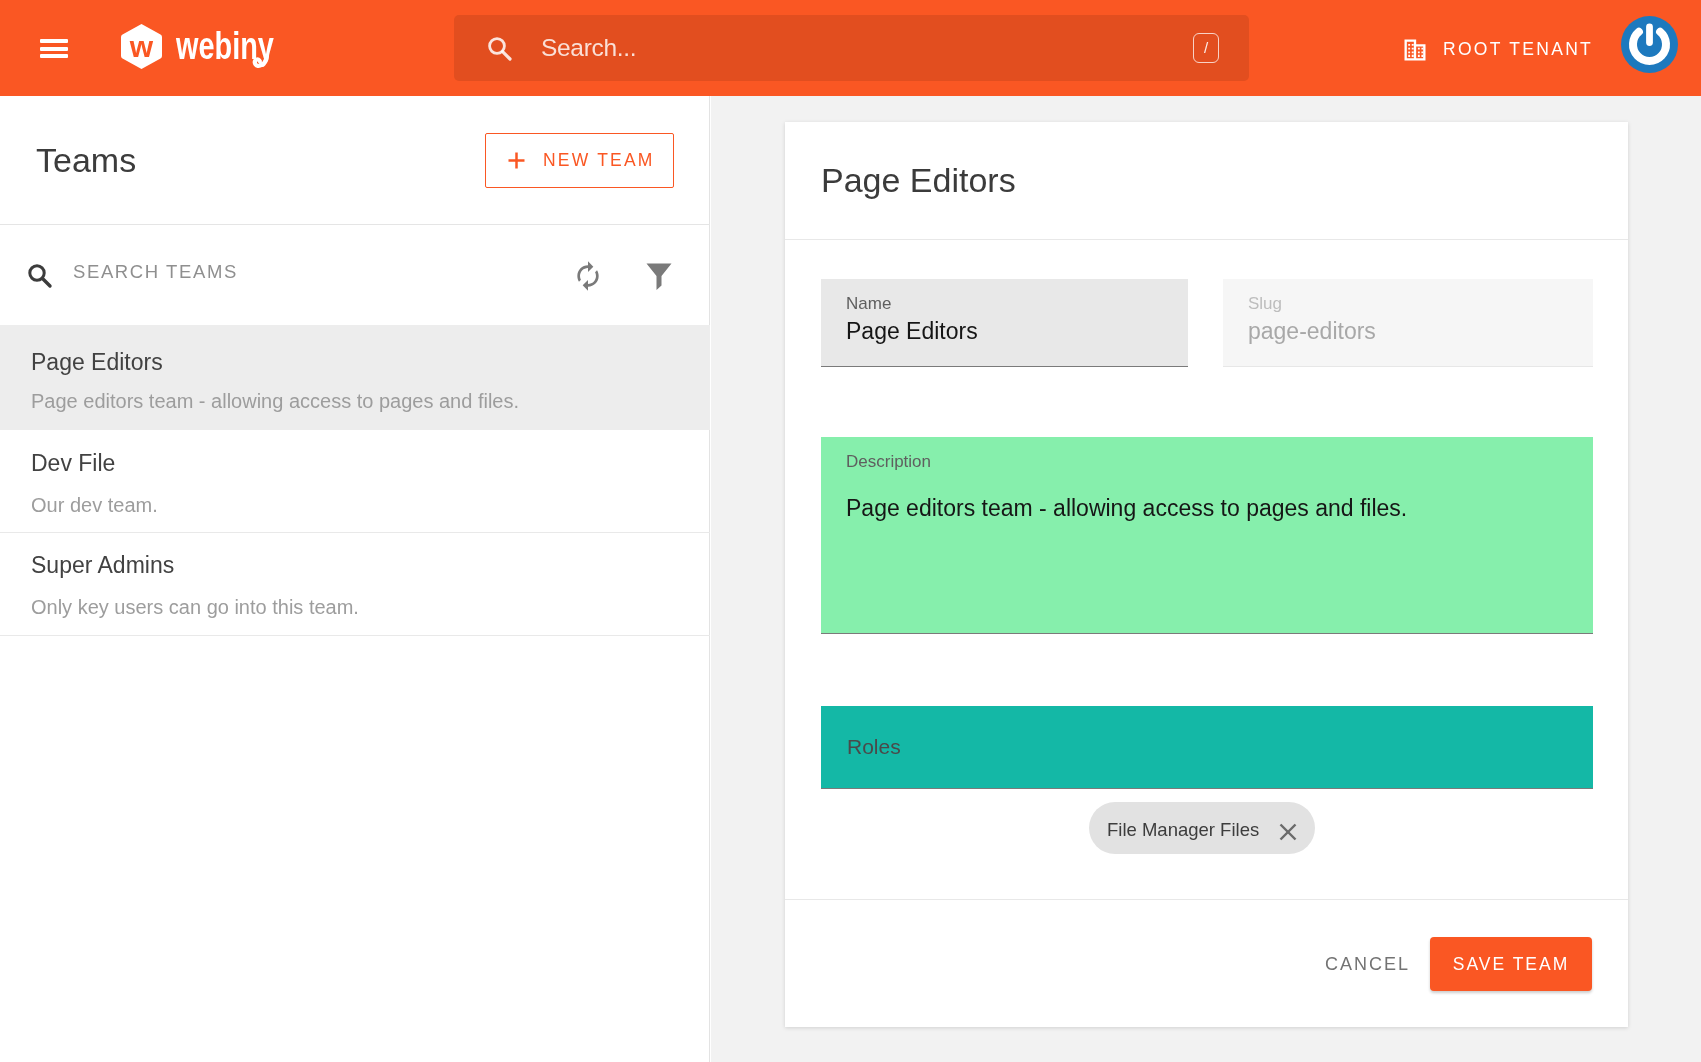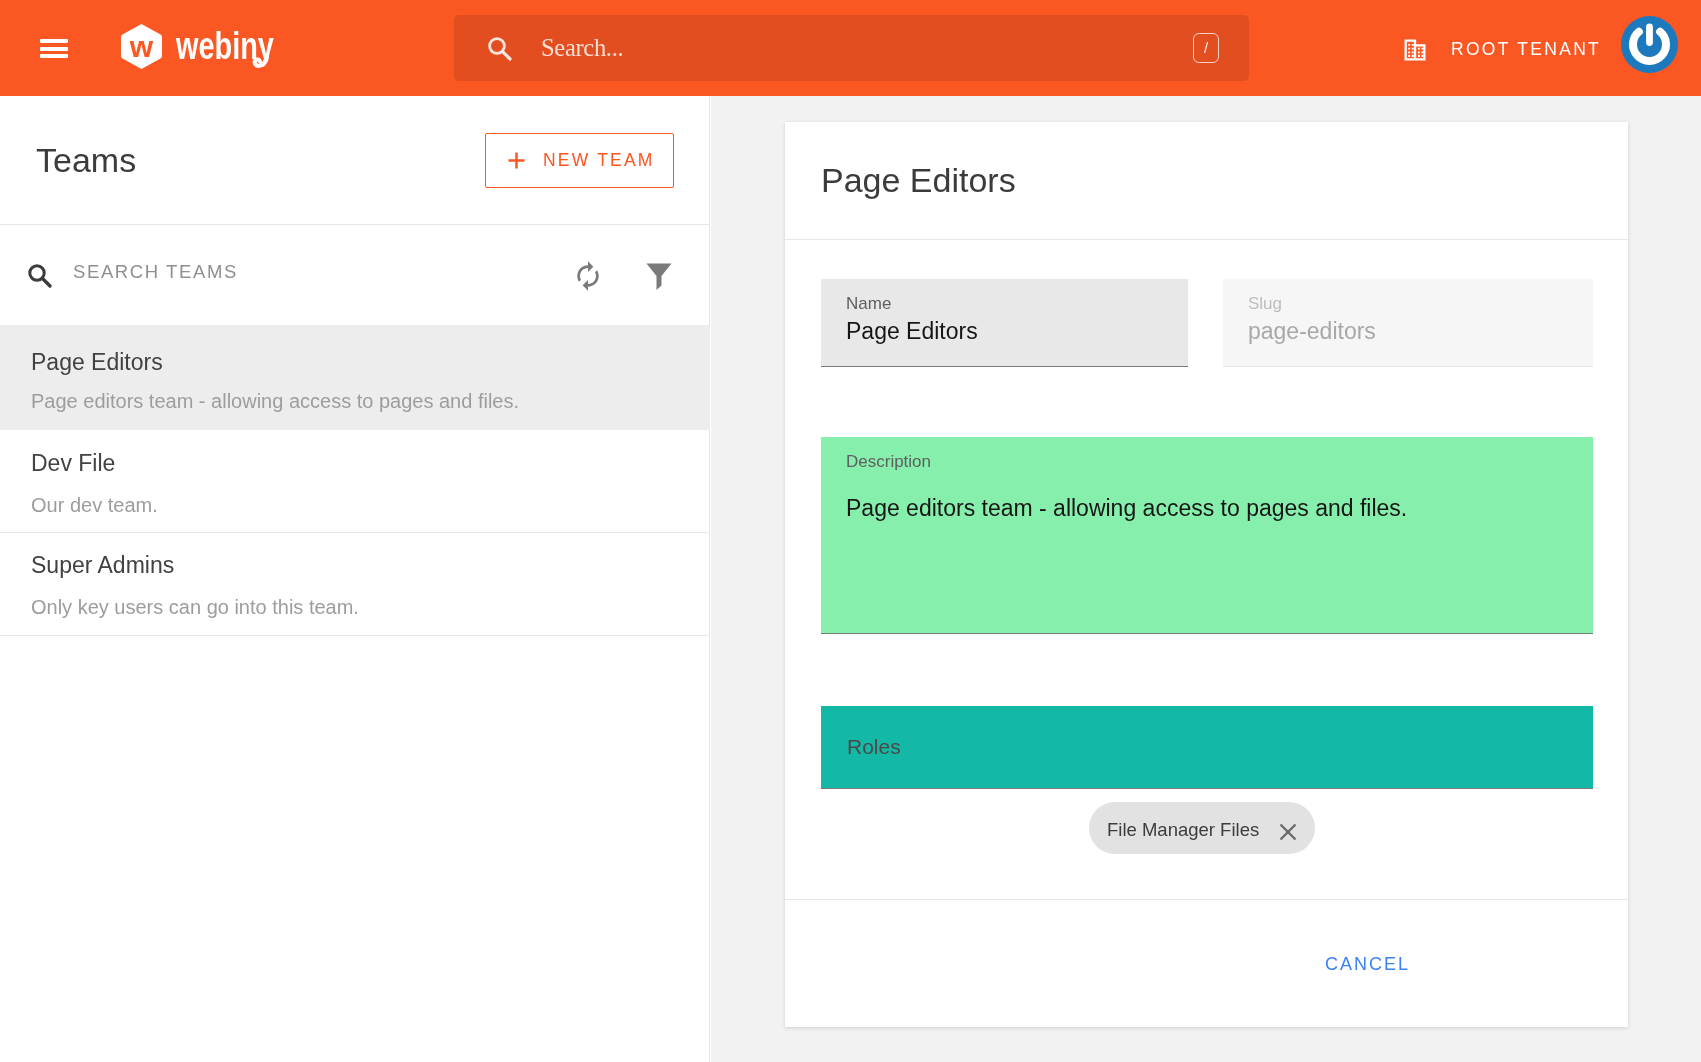--- a/index.html
+++ b/index.html
@@ -6,23 +6,23 @@
 html,body { width:1701px; height:1062px; font-family:"Liberation Sans", sans-serif; background:#fff; overflow:hidden; position:relative; }
 .abs { position:absolute; }
 
 
 .header { position:absolute; left:0; top:0; width:1701px; height:96px; background:#fa5723; }
 .burger { position:absolute; left:40px; top:39px; width:28px; }
 .burger div { height:4px; background:#fff; border-radius:1px; margin-bottom:3.5px; }
 .logo-hex { position:absolute; left:121px; top:24px; }
 .wordmark { position:absolute; left:176px; top:25px; color:#fff; font-size:38px; font-weight:bold; letter-spacing:0; transform:scaleX(0.76); transform-origin:left top; }
 .searchbar { position:absolute; left:454px; top:15px; width:795px; height:66px; background:#e24e1f; border-radius:5px; }
-.searchbar .ph { position:absolute; left:87px; top:19px; font-size:24.5px; letter-spacing:-0.3px; color:rgba(255,255,255,0.82);font-family:Liberation Serif, serif; }
+.searchbar .ph { position:absolute; left:87px; top:19px; font-size:24.5px; letter-spacing:-0.3px; color:rgba(255,255,255,0.82); }
 .slashkey { position:absolute; left:739px; top:18px; width:26px; height:30px; border:1px solid rgba(255,255,255,0.75); border-radius:6px; color:rgba(255,255,255,0.9); font-size:15px; text-align:center; line-height:28px; }
-.tenant { position:absolute; left:1443px; top:39px; color:#fff; font-size:17.5px; letter-spacing:2.3px;margin-left:8px; }
+.tenant { position:absolute; left:1443px; top:39px; color:#fff; font-size:17.5px; letter-spacing:2.3px; }
 .avatar { position:absolute; left:1621px; top:16px; width:57px; height:57px; }
 
 
 .left { position:absolute; left:0; top:96px; width:710px; height:966px; background:#fff; border-right:1px solid #e3e3e3; }
 .teams-title { position:absolute; left:36px; top:141px; font-size:34px; color:#3c3c3c; }
 .newteam { position:absolute; left:485px; top:133px; width:189px; height:55px; border:1px solid #fa5723; border-radius:2px; color:#fa5723; }
 .newteam .lbl { position:absolute; left:57px; top:16px; font-size:17.5px; letter-spacing:2.2px; }
 .hdiv { position:absolute; background:#e5e5e5; height:1px; }
 .search-lbl { position:absolute; left:73px; top:261px; font-size:18.5px; letter-spacing:1.6px; color:#8f8f8f; }
 .item { position:absolute; left:0; width:710px; height:105px; }
@@ -36,21 +36,21 @@
 .cdiv { position:absolute; background:#e8e8e8; height:1px; left:0; width:843px; }
 .field { position:absolute; background:#e8e8e8; border-bottom:1px solid #7a7a7a; }
 .field .lab { position:absolute; left:25px; top:14.5px; font-size:17px; color:#5f5f5f; }
 .field .val { position:absolute; left:25px; top:39px; font-size:23px; color:#161616; }
 .field.disabled { background:#f6f6f6; border-bottom:1px solid #e7e7e7; }
 .field.disabled .lab { color:#bdbdbd; }
 .field.disabled .val { color:#a8a8a8; }
 .roles-lab { position:absolute; left:26px; top:29px; font-size:21px; color:#4a4a4a; }
 .chip { position:absolute; height:52px; background:#e2e2e2; border-radius:26px; color:#3d3d3d; font-size:19.5px; }
 .chip span { position:absolute; left:20px; top:16px; white-space:nowrap; }
-.cancel { position:absolute; left:540px; top:832px; font-size:18px; letter-spacing:2px; color:#3b82f6; }
+.cancel { position:absolute; left:540px; top:832px; font-size:18px; letter-spacing:2px; color:#737373; }
 .save { position:absolute; left:645px; top:815px; width:162px; height:54px; background:#fa5723; border-radius:4px; box-shadow:0 2px 3px rgba(0,0,0,0.2); color:#fff; font-size:17.5px; letter-spacing:2px; text-align:center; line-height:54px; }
 </style>
 </head>
 <body>
 
 <div class="left"></div>
 <div class="teams-title">Teams</div>
 <div class="newteam">
     <svg style="position:absolute;left:22px;top:18px;" width="17" height="17" viewBox="0 0 17 17">
       <line x1="8.5" y1="0.5" x2="8.5" y2="16.5" stroke="#fa5723" stroke-width="2.5"></line>
@@ -113,20 +113,21 @@
 
   <div class="chip" style="left:304px;top:680px;width:226px;">
     <span style="left:18px;font-size:18.5px;top:17px;">File Manager Files</span>
     <svg style="position:absolute;right:18px;top:21px;" width="18" height="18" viewBox="0 0 18 18">
       <line x1="1.5" y1="1.5" x2="16.5" y2="16.5" stroke="#6b6b6b" stroke-width="2.4"></line>
       <line x1="16.5" y1="1.5" x2="1.5" y2="16.5" stroke="#6b6b6b" stroke-width="2.4"></line>
     </svg>
   </div>
   <div class="cdiv" style="top:777px;"></div>
   <div class="cancel">CANCEL</div>
+  <div class="save">SAVE TEAM</div>
 </div>
 
 <div class="header">
   <div class="burger">
       <div></div>
       <div></div>
       <div></div>
     </div>
   <svg class="logo-hex" width="41" height="45" viewBox="0 0 41 45">
     <path d="M20.5 0 L39.5 10.5 Q41 11.25 41 13 L41 32 Q41 33.75 39.5 34.5 L20.5 45 L1.5 34.5 Q0 33.75 0 32 L0 13 Q0 11.25 1.5 10.5 Z" fill="#fff"></path>

